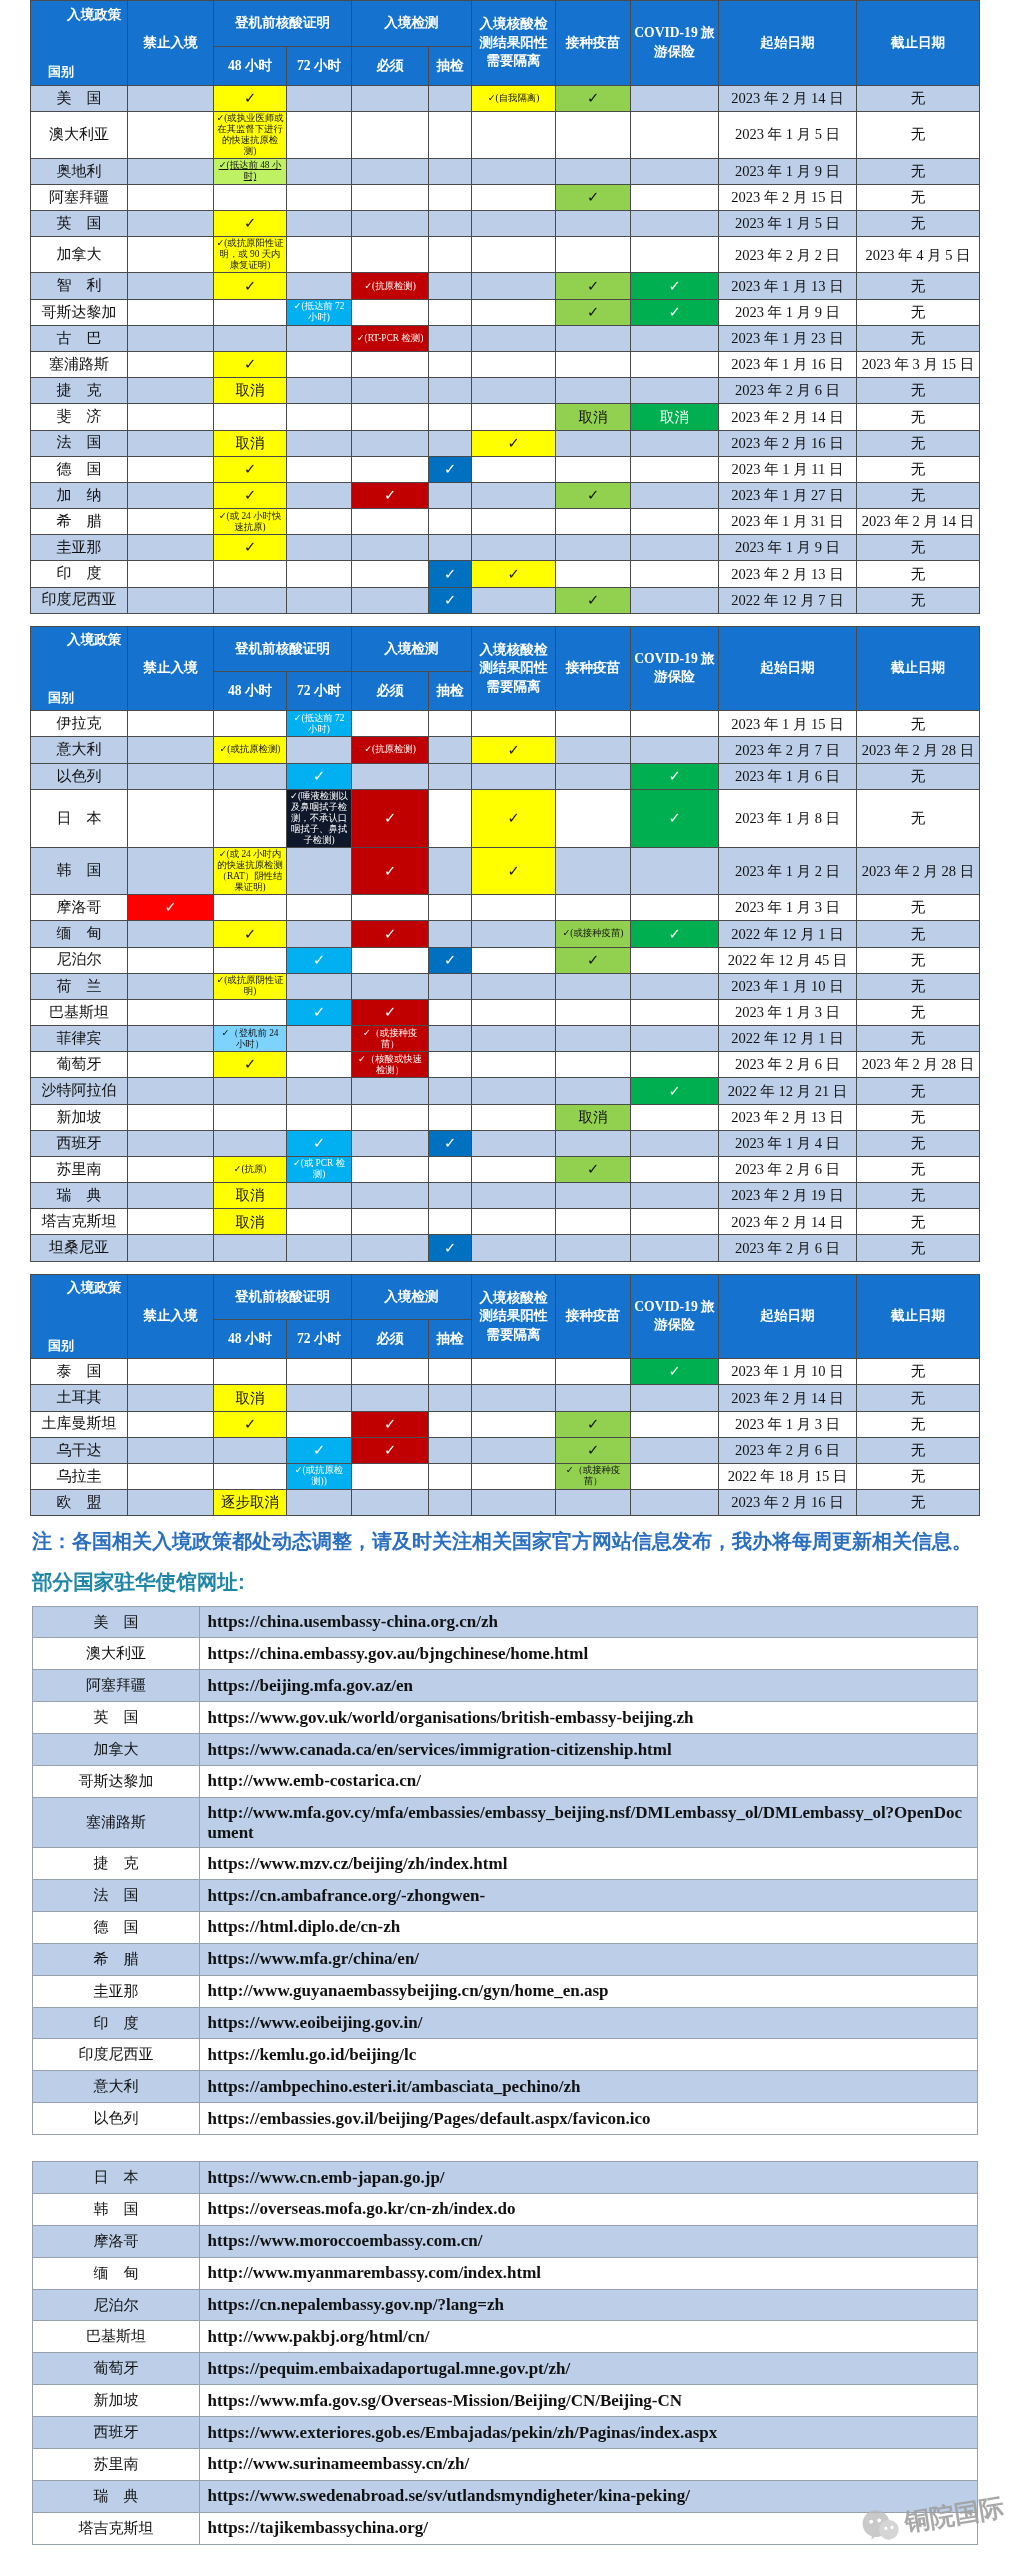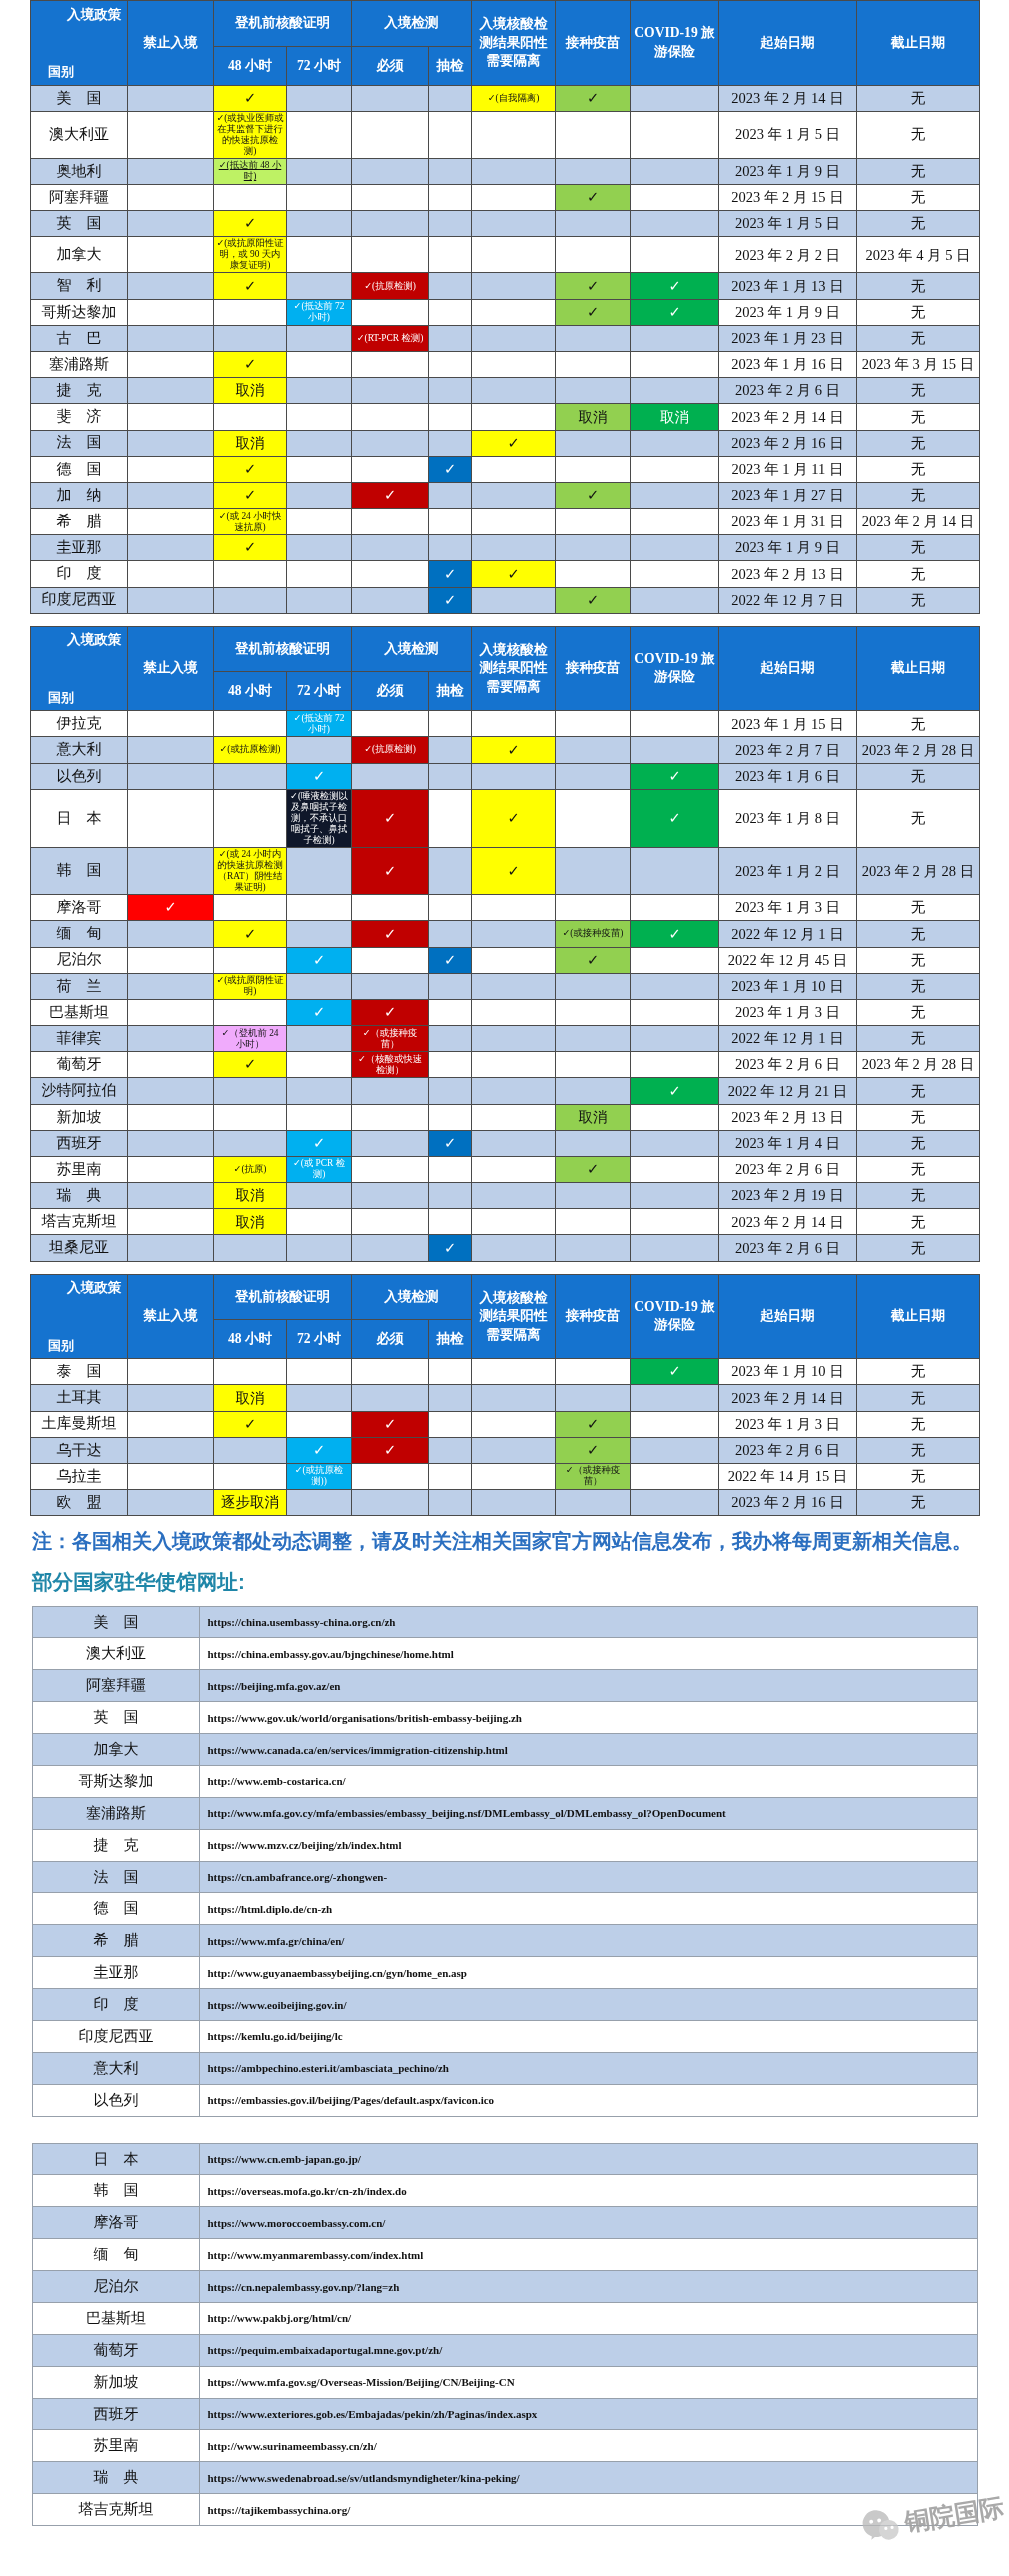--- a/index.html
+++ b/index.html
@@ -22,21 +22,21 @@
      background:linear-gradient(to bottom right,#1573cf 49.4%,#e8eef5 49.4%,#e8eef5 50.6%,#1573cf 50.6%);}
   .corner-top{position:absolute;top:4.7px;right:5.6px;font-size:13.6px;}
   .corner-bottom{position:absolute;bottom:3.7px;left:17px;font-size:13px;margin-top:34px;}
   
   .note{margin:1.9px 0 11.2px 32px;font-size:20px;font-weight:bold;color:#2b6fc0;}
   .embassy-heading{margin:13px 0 9.4px 32px;font-size:20.6px;font-weight:bold;color:#1f86a8;
        font-family:"Liberation Sans","DejaVu Sans",sans-serif;}
   
   table.etable{width:946px;margin:0 auto 26px auto;border-collapse:collapse;table-layout:fixed;
        border:0.9px solid #97a0ab;}
-  .etable td{border:0.9px solid #97a0ab;font-size:11px;height:21.5px;padding:4.7px 7.5px;}
+  .etable td{border:0.9px solid #97a0ab;font-size:17px;height:21.5px;padding:4.7px 7.5px;}
   .etable td.ec{width:151px;text-align:center;font-size:15px;}
   .etable td.eu{font-weight:bold;word-break:break-all;}
   .etable tr.shade td{background:#bdcfe8;}
   
   .watermark{position:absolute;right:5.6px;bottom:36px;display:flex;align-items:center;gap:3.7px;
       color:#a0a0a0;font-size:25px;font-weight:bold;transform:rotate(-9deg);opacity:.9;
       font-family:"Liberation Sans","DejaVu Sans",sans-serif;}
   .wm-icon{width:43px;height:43px;opacity:.85;}
 </style>
 </head>
@@ -493,21 +493,21 @@
           <td></td>
           <td></td>
           <td></td>
           <td></td>
           <td>2023 年 1 月 3 日</td>
           <td>无</td>
         </tr>
         <tr class="shade">
           <td class="country">菲律宾</td>
           <td></td>
-          <td class="cell-small" style="background: #f0abfc;">✓（登机前 24 小时）</td>
+          <td class="cell-small" style="background: #7dd3fc;">✓（登机前 24 小时）</td>
           <td></td>
           <td class="cell-small" style="background: rgb(192, 0, 0); color: rgb(255, 255, 255);">✓（或接种疫苗）</td>
           <td></td>
           <td></td>
           <td></td>
           <td></td>
           <td>2022 年 12 月 1 日</td>
           <td>无</td>
         </tr>
         <tr>
@@ -708,21 +708,21 @@
         <tr>
           <td class="country">乌拉圭</td>
           <td></td>
           <td></td>
           <td class="cell-small" style="background: rgb(0, 176, 240); color: rgb(255, 255, 255);">✓(或抗原检测))</td>
           <td></td>
           <td></td>
           <td></td>
           <td class="cell-small" style="background: rgb(146, 208, 80);">✓（或接种疫苗）</td>
           <td></td>
-          <td>2022 年 14 月 15 日</td>
+          <td>2022 年 18 月 15 日</td>
           <td>无</td>
         </tr>
         <tr class="shade">
           <td class="country">欧　盟</td>
           <td></td>
           <td style="background: rgb(255, 255, 0);">逐步取消</td>
           <td></td>
           <td></td>
           <td></td>
           <td></td>

